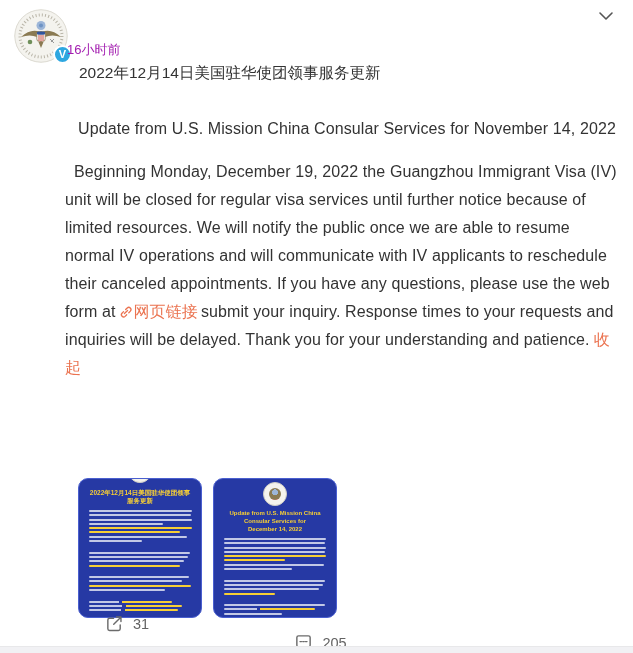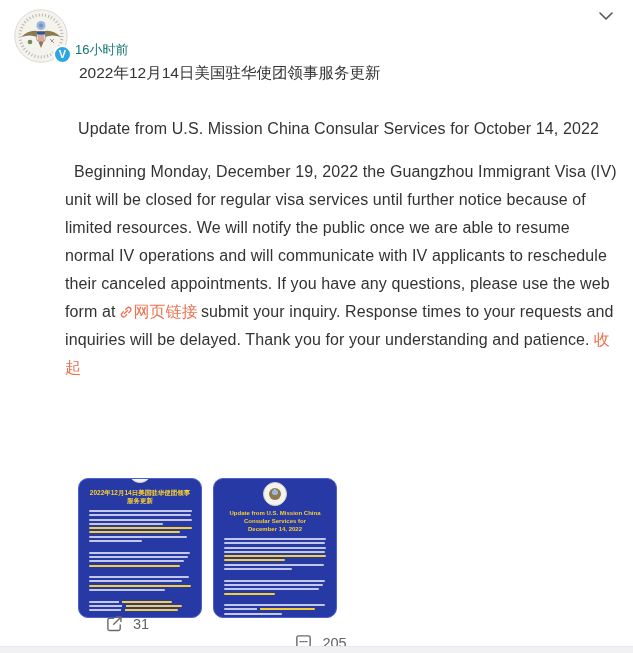--- a/index.html
+++ b/index.html
@@ -13,21 +13,21 @@
 
   
   .avatar-wrap { position:absolute; left:14px; top:9px; width:54px; height:54px; }
   .avatar { width:54px; height:54px; border-radius:50%; display:block; }
   .v-badge {
     position:absolute; right:-4px; bottom:-1px; width:19px; height:19px;
     border-radius:50%; background:var(--verified,#2ea7e0); border:2px solid #fff;
     color:#fff; font-size:11px; font-weight:bold; line-height:15px; text-align:center;
   }
   .acct-name { position:absolute; left:79px; top:16px; font-size:15px; font-weight:bold; color:#333; cursor:pointer; }
-  .acct-time { position:absolute; left:75px; top:41px; font-size:13px; color:#0f766e; }
+  .acct-time { position:absolute; left:67px; top:41px; font-size:13px; color:#a21caf; }
   .post-title { position:absolute; left:79px; top:63px; font-size:15.5px; color:#333; }
   .chevron { position:absolute; right:16px; top:5px; width:22px; height:22px; cursor:pointer; color:#555; }
 
   
   .post-body {
     position:absolute; left:65px; top:99px; width:557px;
     font-size:16px; line-height:28.5px; color:#333; letter-spacing:0.1px;
   }
   .para { text-indent:9px; }
   .en-heading { text-indent:13px; margin-top:16px; }
@@ -105,21 +105,21 @@
 
   <div class="acct-time">16小时前</div>
   <div class="post-title">2022年12月14日美国驻华使团领事服务更新</div>
 
   <svg class="chevron" viewBox="0 0 22 22">
     <path d="M5 8 L11 14 L17 8" fill="none" stroke="currentColor" stroke-width="1.6" stroke-linecap="round" stroke-linejoin="round"></path>
   </svg>
 
   <div class="post-body">
 
-    <p class="en-heading">Update from U.S. Mission China Consular Services for October 14, 2022</p>
+    <p class="en-heading">Update from U.S. Mission China Consular Services for November 14, 2022</p>
 
     <p class="en-para"><span>Beginning Monday, December 19, 2022 the Guangzhou Immigrant Visa (IV) unit will be closed for regular visa services until further notice because of limited resources. We will notify the public once we are able to resume normal IV operations and will communicate with IV applicants to reschedule their canceled appointments. If you have any questions, please use the web form at</span><a class="weblink"><svg width="14" height="14" viewBox="0 0 16 16">
             <path d="M6.2 9.8 L9.8 6.2 M5.2 7.6 L3.4 9.4 a2.55 2.55 0 0 0 3.6 3.6 L8.8 11.2 M7.6 5.2 L9.4 3.4 a2.55 2.55 0 0 1 3.6 3.6 L11.2 8.8" fill="none" stroke="#eb7350" stroke-width="1.5" stroke-linecap="round"></path>
           </svg><span>网页链接</span></a><span>submit your inquiry. Response times to your requests and inquiries will be delayed. Thank you for your understanding and patience.</span><a class="collapse-link">收起</a></p>
   </div>
 
   <div class="thumbs">
     <div class="thumb left">
       <div class="thumb-seal seal-hidden"></div>
       <div class="thumb-title">2022年12月14日美国驻华使团领事服务更新</div>

